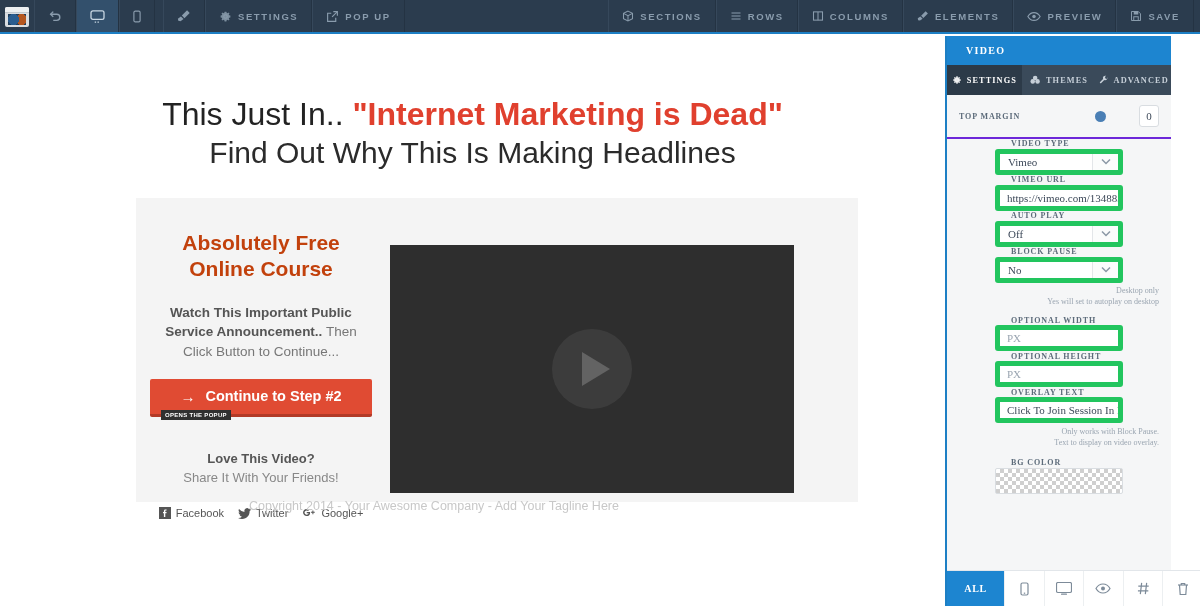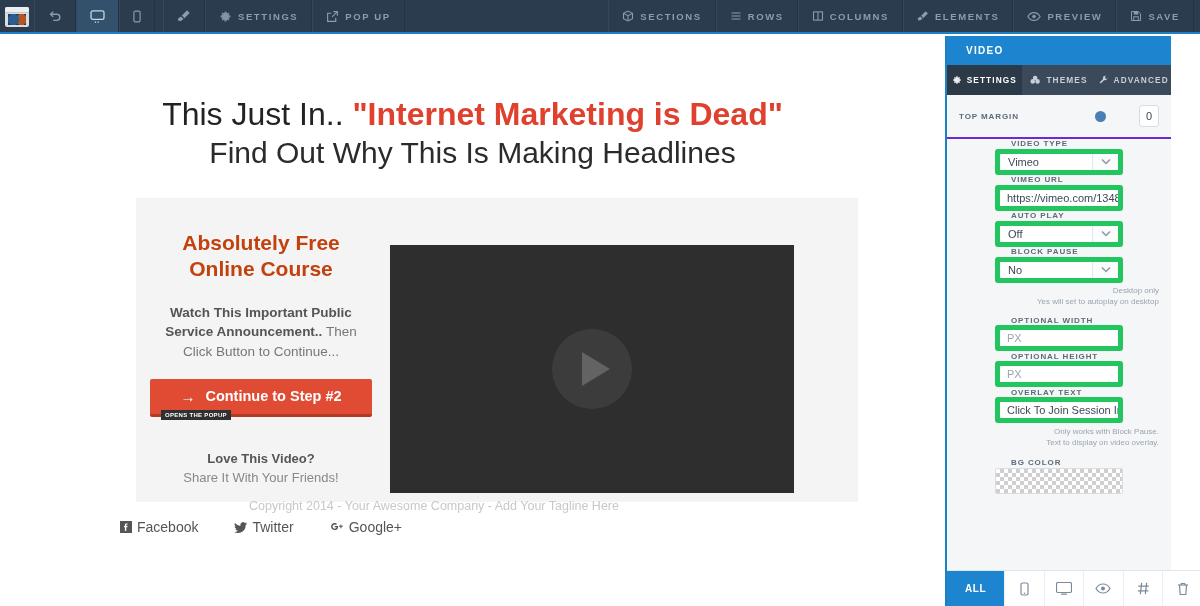--- a/index.html
+++ b/index.html
@@ -106,22 +106,22 @@
     font-size: 6px; font-weight: bold; letter-spacing: 0.3px;
     padding: 2px 4px 2px 4px;
     text-transform: uppercase;
     line-height: 1;
   }
 
   .lc-share { margin-top: 33px; font-size: 13px; color: #888888; line-height: 1.45; }
   .lc-share b { color: #555555; font-size: 13px; }
 
   #social-row {
-    margin-top: 32px; display: flex; justify-content: center; gap: 36px;
-    font-size: 14px; color: #555555;
+    margin-top: 20px; display: flex; justify-content: center; gap: 14px;
+    font-size: 11px; color: #555555;
   }
   .social-item { display: flex; align-items: center; gap: 5px; cursor: pointer; }
   .social-item .si-ico { display: inline-flex; align-items: center; }
 
   #video-box {
     position: absolute; left: 254px; top: 47px;
     width: 404px; height: 248px;
     background: #2e2e2e;
     display: flex; align-items: center; justify-content: center;
   }
@@ -142,20 +142,21 @@
   #footer-text {
     position: absolute; left: 0; top: 463px; width: 868px;
     text-align: center; font-size: 12.5px; color: #c8c8c8;
   }
 
   
   #side-panel {
     position: absolute; left: 945px; top: 36px; width: 226px; height: 570px;
     background: #f5f6f7;
     border-left: 2px solid #1d7fc4;
+    font-family: Liberation Serif, serif;
   }
   #panel-title {
     height: 29px; background: #1d85d0; color: #ffffff;
     display: flex; align-items: center; padding-left: 19px;
     font-size: 10px; font-weight: bold; letter-spacing: 1.3px;
     text-transform: uppercase;
   }
   #panel-tabs {
     height: 30px; background: #3a4a5a; display: flex; align-items: stretch;
   }

